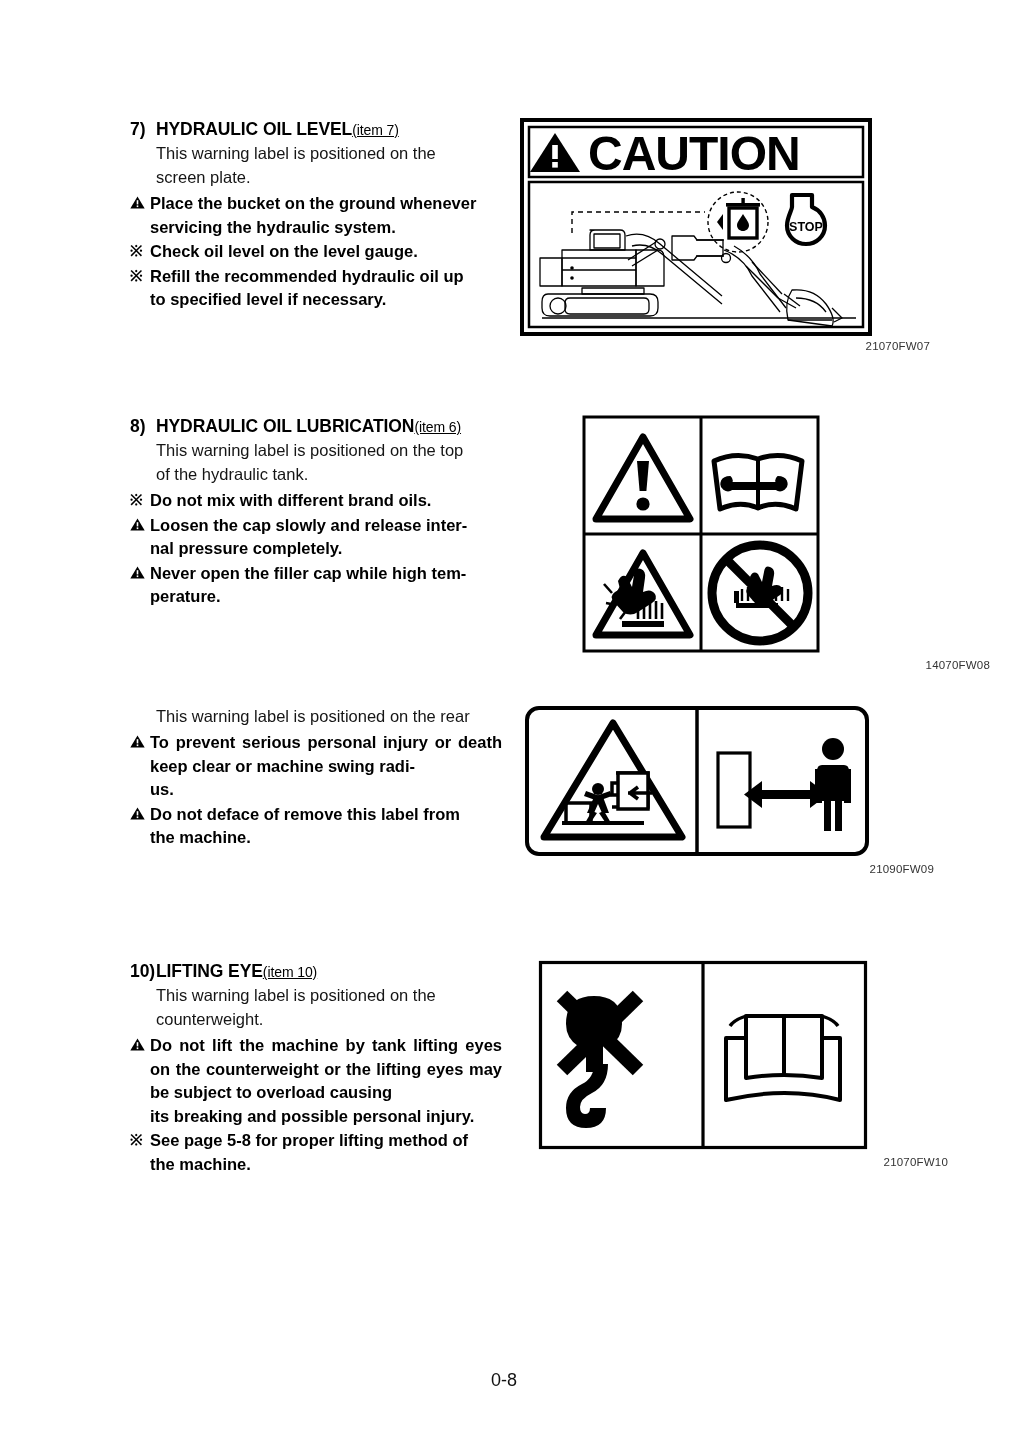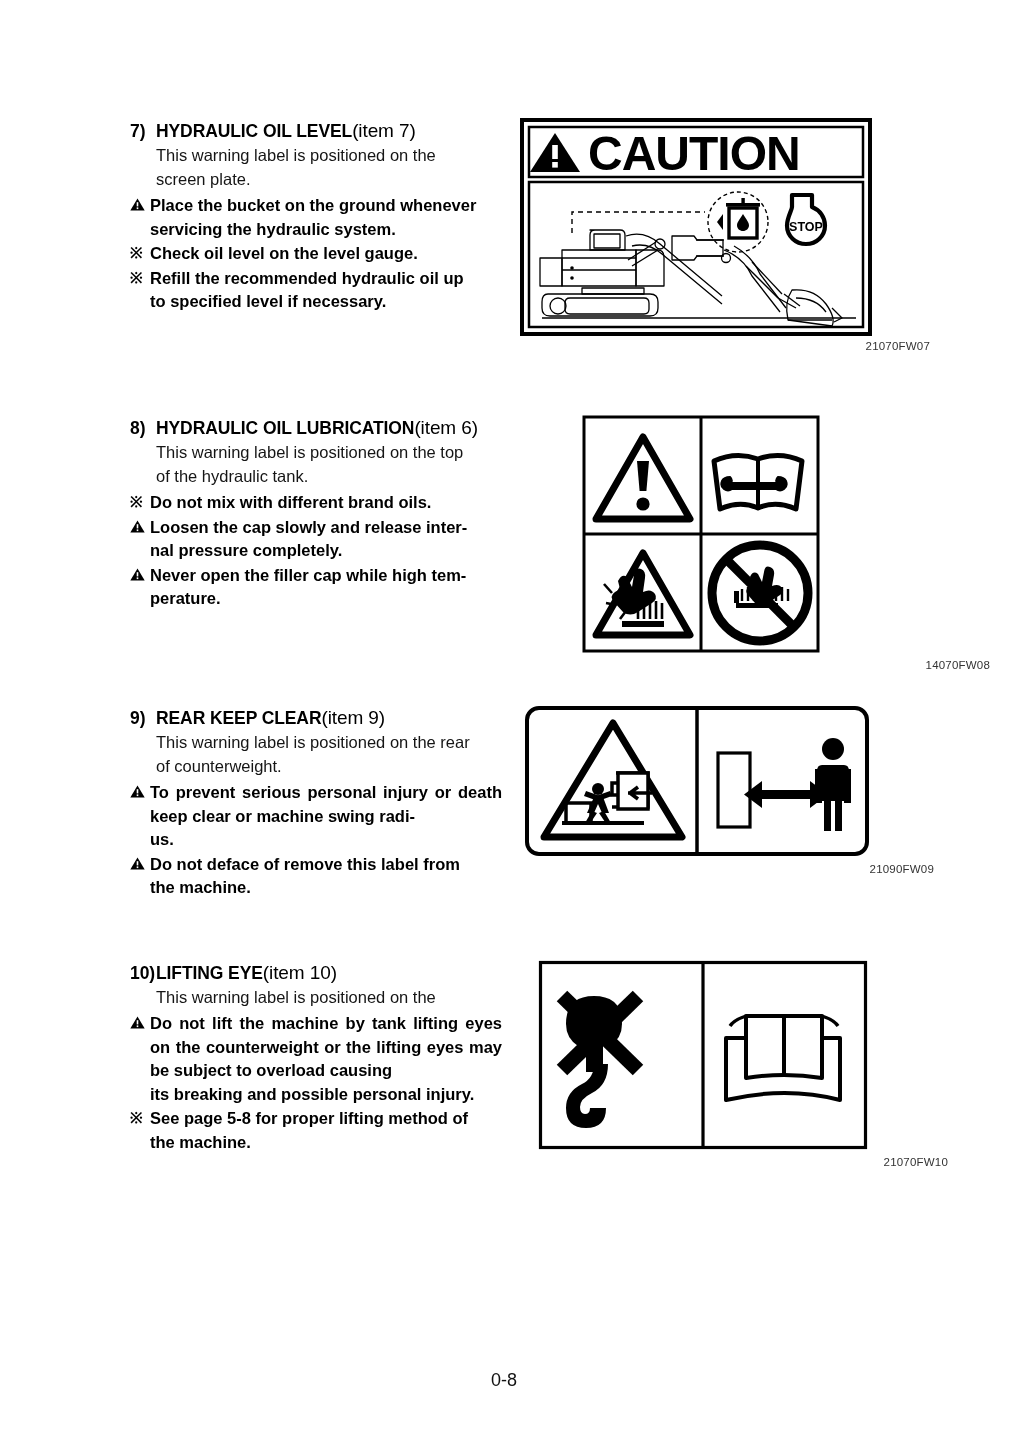--- a/index.html
+++ b/index.html
@@ -48,21 +48,22 @@
     font-size: 17.5px;
     font-weight: bold;
     line-height: 1.32;
     letter-spacing: -0.1px;
     margin: 0 0 1px 0;
     white-space: nowrap;
   }
   .heading .num { display: inline-block; min-width: 26px; }
   .heading .item {
     font-weight: normal;
-    font-size: 19px;
+    font-size: 14px;
+    text-decoration: underline;
   }
 
   .intro {
     font-size: 16.5px;
     line-height: 1.45;
     margin: 0 0 2px 0;
     padding-left: 26px;
     text-align: justify;
     text-justify: inter-word;
     font-weight: 400;
@@ -352,26 +353,22 @@
             <line x1="144" y1="144" x2="212" y2="212" stroke="#000" stroke-width="9"></line>
           </g>
         </svg>
         <div class="figcode" style="top:244px; right:-60px;">14070FW08</div>
       </div>
     </div>
   </div>
 
   <div class="section sec9">
     <div class="text-col">
-      <p class="heading">
-        <span class="num">9)</span><span>REAR KEEP CLEAR</span><span class="item">(item 9)</span>
-      </p>
       <p class="intro">
         <span>This warning label is positioned on the rear</span>
-        <span class="lastline">of counterweight.</span>
       </p>
 
       <div class="bullet">
         <span class="mark tri">
           <svg class="tri-ico" width="15" height="13" viewBox="0 0 15 13" aria-hidden="true">
             <path d="M7.5 0.4 L14.7 12.6 L0.3 12.6 Z" fill="#000"></path>
             <rect x="6.7" y="4.2" width="1.6" height="4.2" fill="#fff"></rect>
             <rect x="6.7" y="9.4" width="1.6" height="1.7" fill="#fff"></rect>
           </svg>
         </span>
@@ -445,20 +442,21 @@
     </div>
   </div>
 
   <div class="section sec10">
     <div class="text-col">
       <p class="heading">
         <span class="num">10)</span><span>LIFTING EYE</span><span class="item">(item 10)</span>
       </p>
       <p class="intro">
         <span>This warning label is positioned on the</span>
+        <span class="lastline">counterweight.</span>
       </p>
 
       <div class="bullet">
         <span class="mark tri">
           <svg class="tri-ico" width="15" height="13" viewBox="0 0 15 13" aria-hidden="true">
             <path d="M7.5 0.4 L14.7 12.6 L0.3 12.6 Z" fill="#000"></path>
             <rect x="6.7" y="4.2" width="1.6" height="4.2" fill="#fff"></rect>
             <rect x="6.7" y="9.4" width="1.6" height="1.7" fill="#fff"></rect>
           </svg>
         </span>

